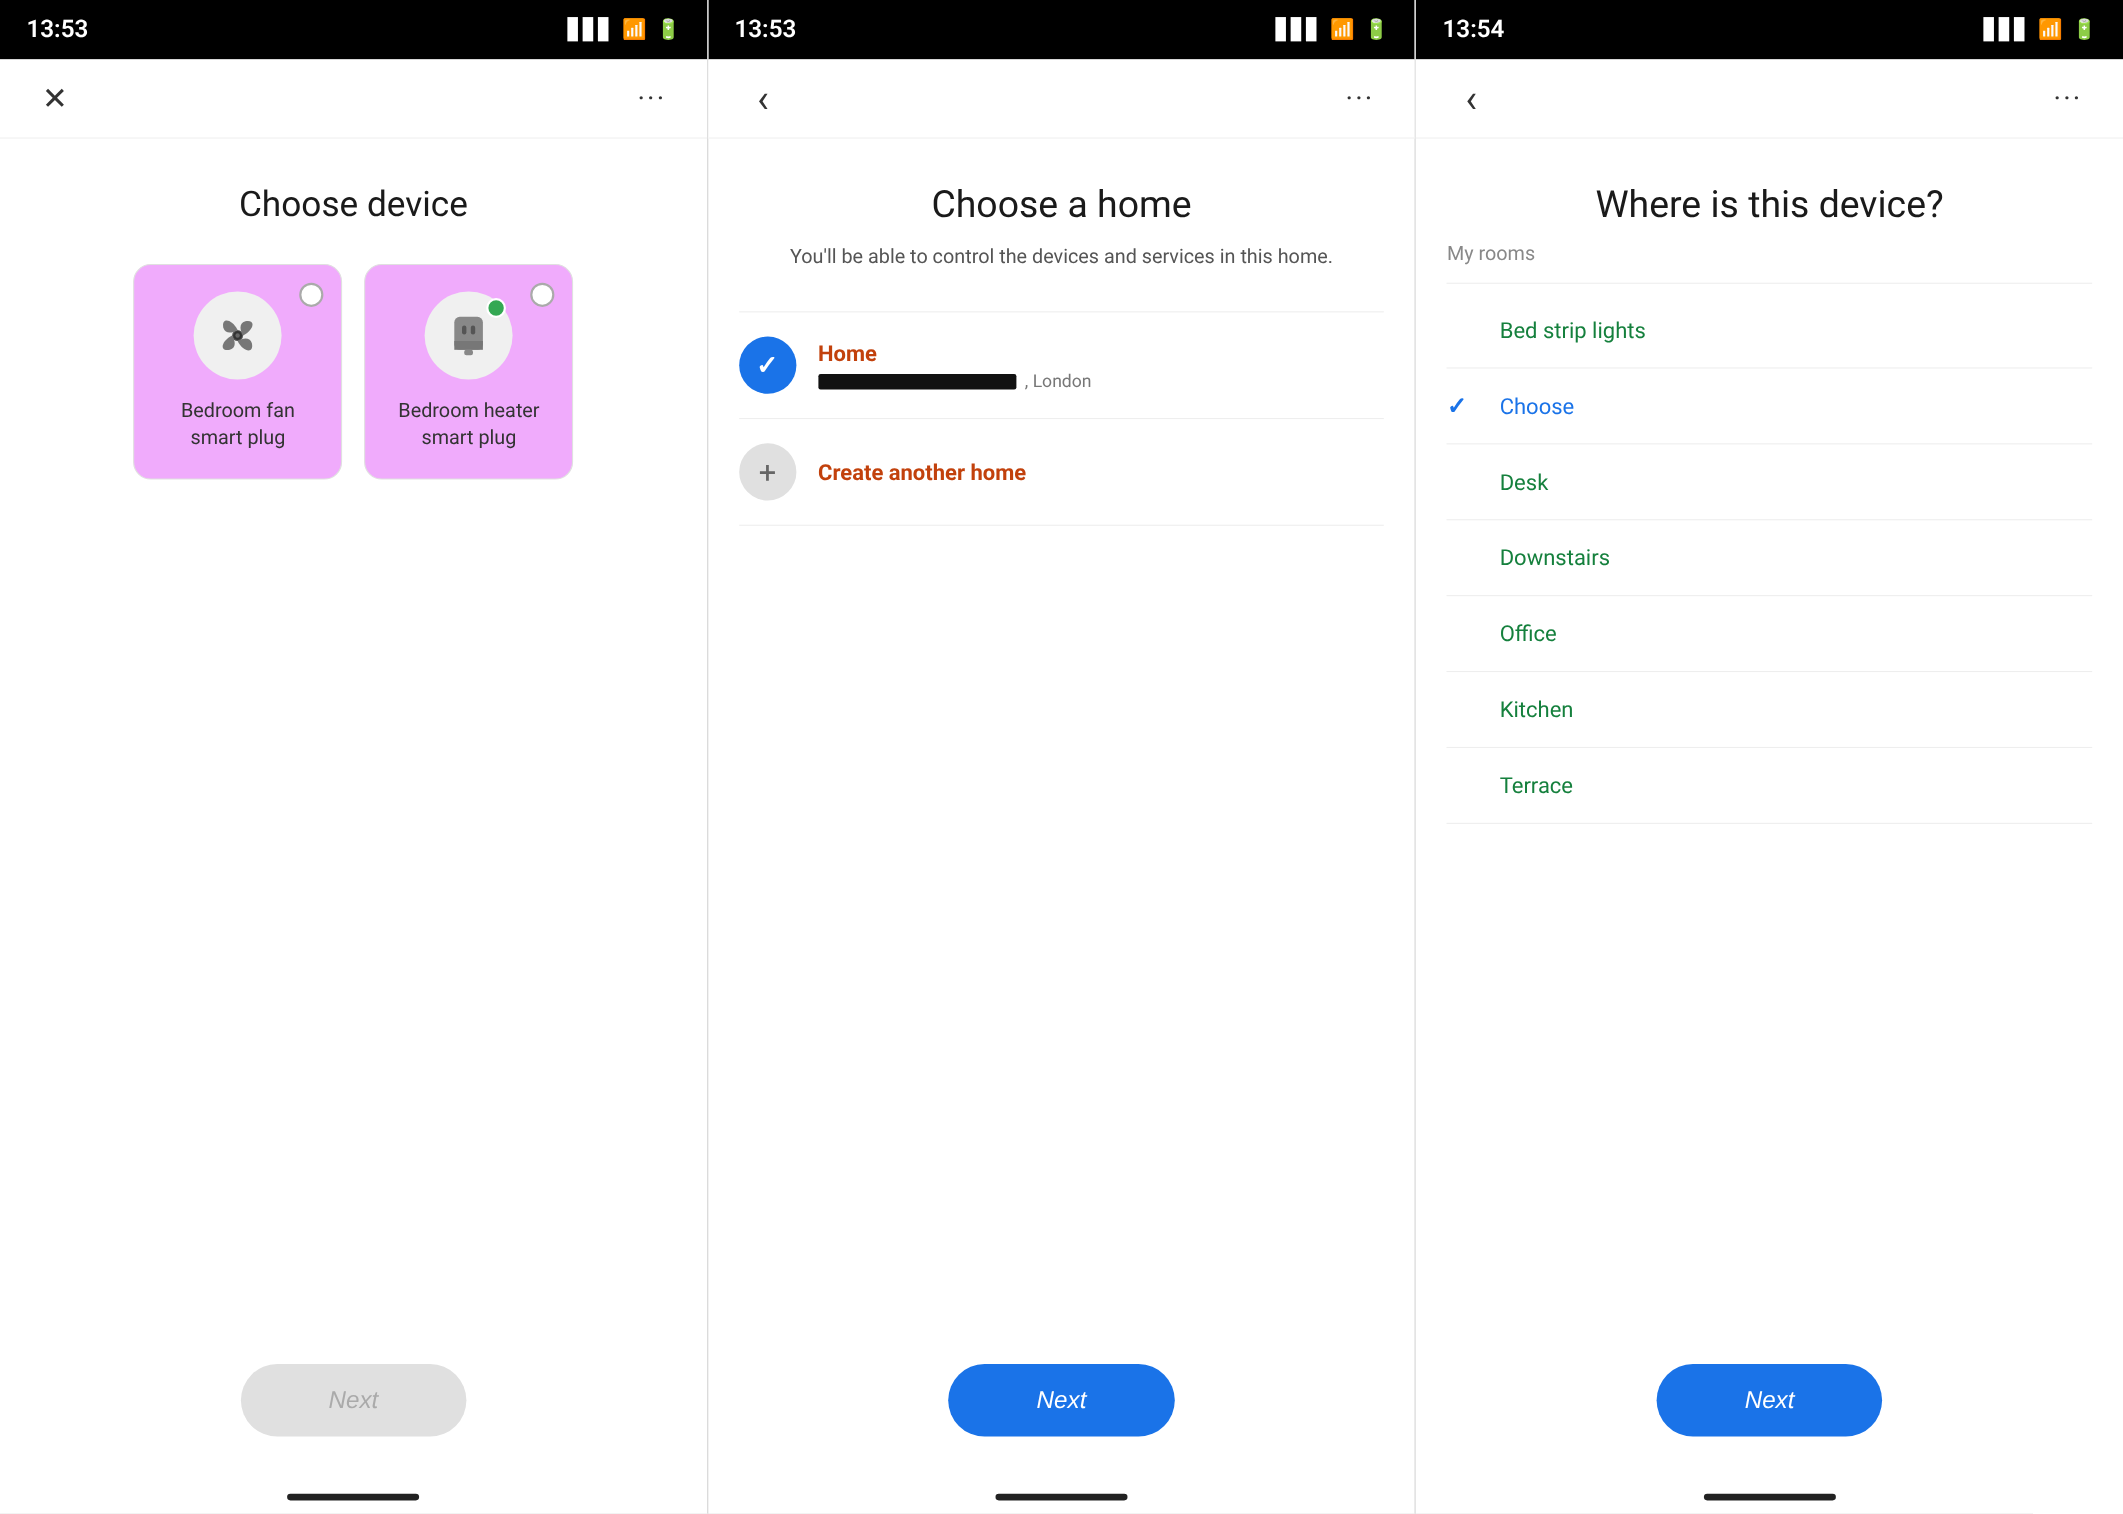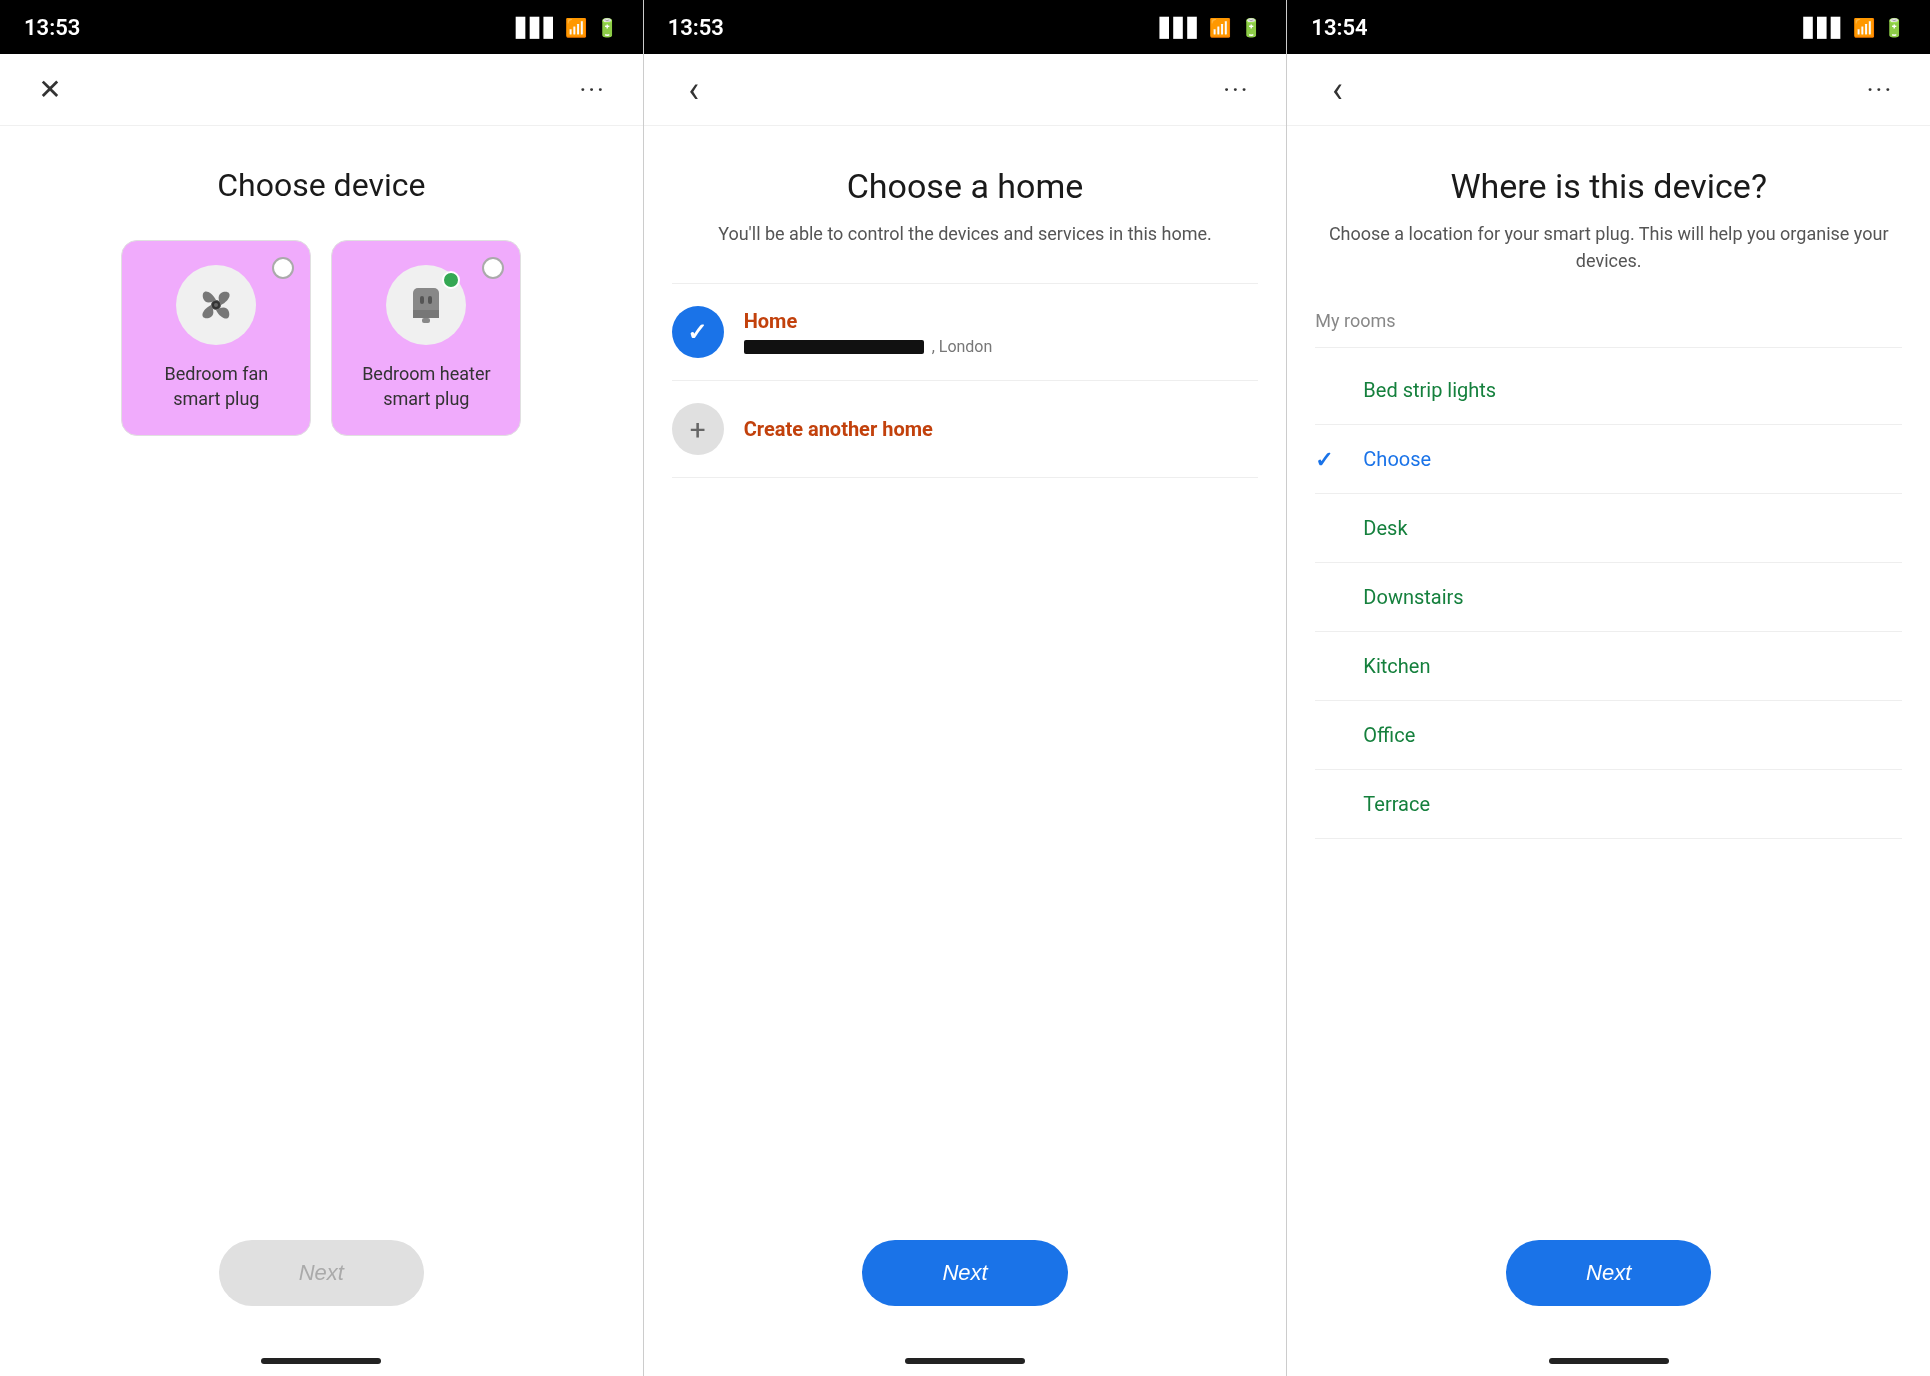--- a/index.html
+++ b/index.html
@@ -415,21 +415,20 @@
       <div class="nav-icon">
         <span style="font-size:36px;">‹</span>
       </div>
       <div class="nav-icon nav-dots">
         <span>···</span>
       </div>
     </div>
 
     <div class="content">
       <h1 class="screen-title-lg">Where is this device?</h1>
-      <p class="screen-subtitle">Choose a location for your smart plug. This will help you organise your devices.</p>
 
       <div class="rooms-section">
         <div class="rooms-label">My rooms</div>
 
         <div class="room-item">
           <span class="room-name">Bed strip lights</span>
         </div>
 
         <div class="room-item">
           <span class="room-check">✓</span>
@@ -438,25 +437,25 @@
 
         <div class="room-item">
           <span class="room-name">Desk</span>
         </div>
 
         <div class="room-item">
           <span class="room-name">Downstairs</span>
         </div>
 
         <div class="room-item">
+          <span class="room-name">Office</span>
+        </div>
+
+        <div class="room-item">
           <span class="room-name">Kitchen</span>
-        </div>
-
-        <div class="room-item">
-          <span class="room-name">Office</span>
         </div>
 
         <div class="room-item">
           <span class="room-name">Terrace</span>
         </div>
       </div>
     </div>
 
     <div class="bottom-area">
       <button class="btn-next active">Next</button>

